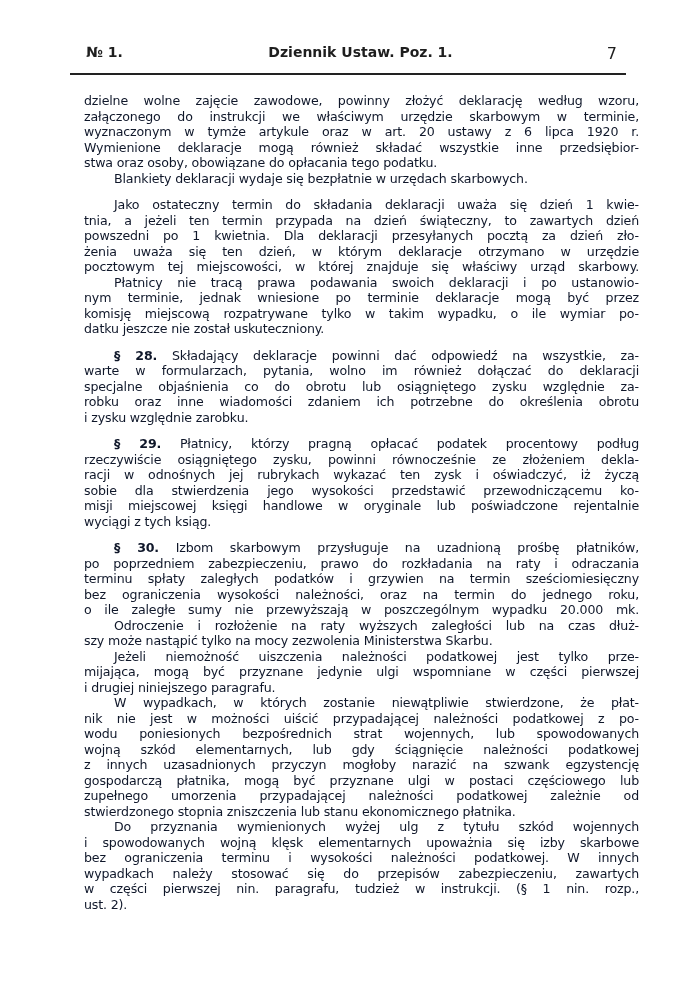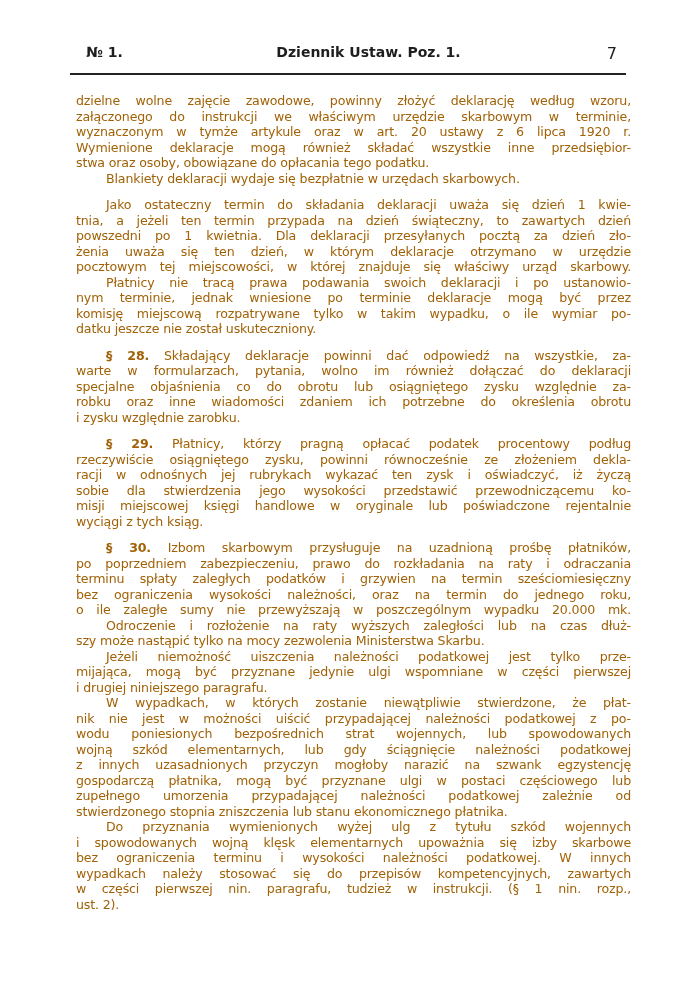--- a/index.html
+++ b/index.html
@@ -1,23 +1,23 @@
 <!DOCTYPE html>
 <html><head>
 <meta charset="utf-8">
 <style>
   html, body { margin:0; padding:0; background:#ffffff; }
   body { width:689px; height:983px; position:relative; overflow:hidden; }
   .page { position:absolute; left:0; top:0; width:689px; height:983px; background:#ffffff; color:#1a1a1a; }
   .header { position:absolute; left:70px; top:44px; width:555px; height:22px; font-family:"DejaVu Sans", sans-serif; font-weight:bold; font-size:14px; color:#1e1e1e; }
   .hdr-left { position:absolute; left:16px; top:0; }
-  .hdr-center { position:absolute; left:16px; width:100%; text-align:center; top:0; padding-left:10px; box-sizing:border-box; }
+  .hdr-center { position:absolute; left:8px; width:100%; text-align:center; top:0; padding-left:10px; box-sizing:border-box; }
   .hdr-right { position:absolute; right:8px; top:0; font-weight:normal; font-size:16px; }
   .rule { position:absolute; left:70px; top:73px; width:556px; height:2px; background:#222; }
-  .body { position:absolute; left:76px; top:93px; width:555px; font-family:"DejaVu Sans", sans-serif; font-size:12.6px; line-height:15.5px; color:#a16207; }
+  .body { position:absolute; left:84px; top:93px; width:555px; font-family:"DejaVu Sans", sans-serif; font-size:12.6px; line-height:15.5px; color:#0f172a; }
   .line { display:block; white-space:nowrap; height:15.5px; text-align:justify; text-align-last:justify; letter-spacing:-0.15px; }
   .line.last { text-align-last:left; }
   .line.indent { padding-left:30px; }
   .gap { height:11px; }
   .sec { font-weight:bold; }
 </style>
 </head>
 <body>
 
 <div class="page">
@@ -99,18 +99,18 @@
       <span class="line">wojną szkód elementarnych, lub gdy ściągnięcie należności podatkowej</span>
       <span class="line">z innych uzasadnionych przyczyn mogłoby narazić na szwank egzystencję</span>
       <span class="line">gospodarczą płatnika, mogą być przyznane ulgi w postaci częściowego lub</span>
       <span class="line">zupełnego umorzenia przypadającej należności podatkowej zależnie od</span>
       <span class="line last">stwierdzonego stopnia zniszczenia lub stanu ekonomicznego płatnika.</span>
     </div>
     <div>
       <span class="line indent">Do przyznania wymienionych wyżej ulg z tytułu szkód wojennych</span>
       <span class="line">i spowodowanych wojną klęsk elementarnych upoważnia się izby skarbowe</span>
       <span class="line">bez ograniczenia terminu i wysokości należności podatkowej. W innych</span>
-      <span class="line">wypadkach należy stosować się do przepisów kompetencyjnych, zawartych</span>
+      <span class="line">wypadkach należy stosować się do przepisów zabezpieczeniu, zawartych</span>
       <span class="line">w części pierwszej nin. paragrafu, tudzież w instrukcji. (§ 1 nin. rozp.,</span>
       <span class="line last">ust. 2).</span>
     </div>
   </div>
 </div>
 
 </body></html>

